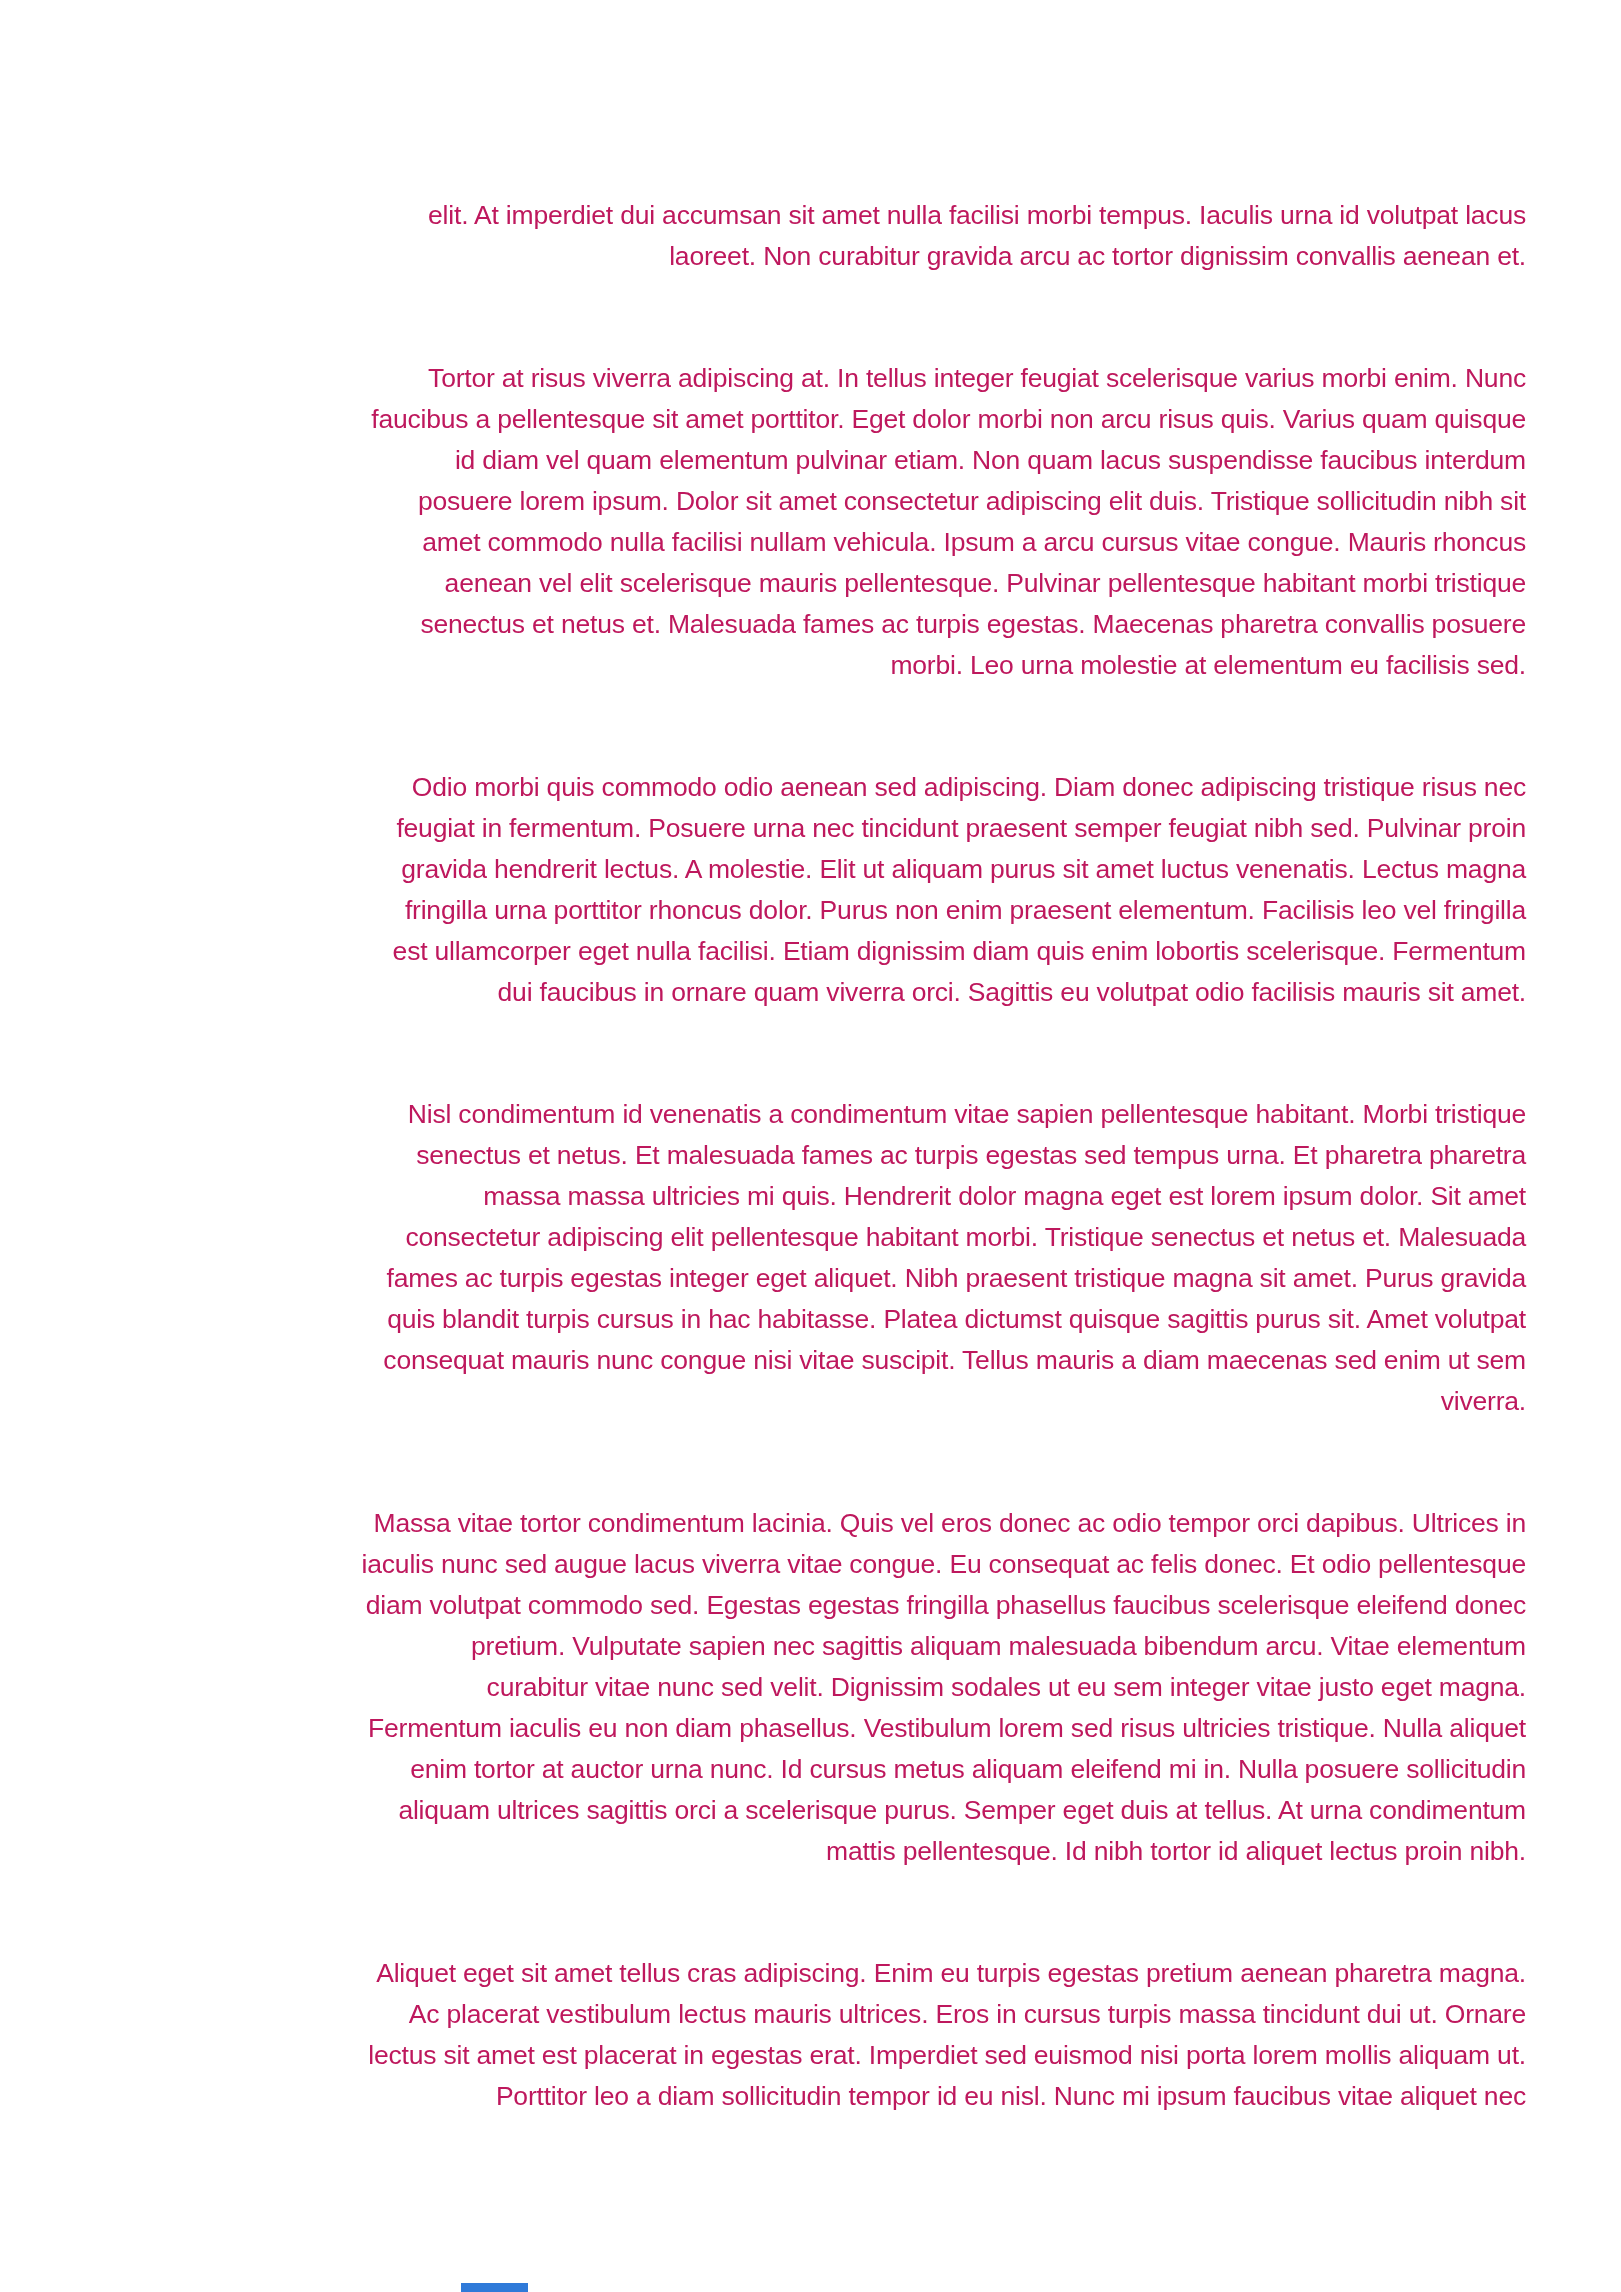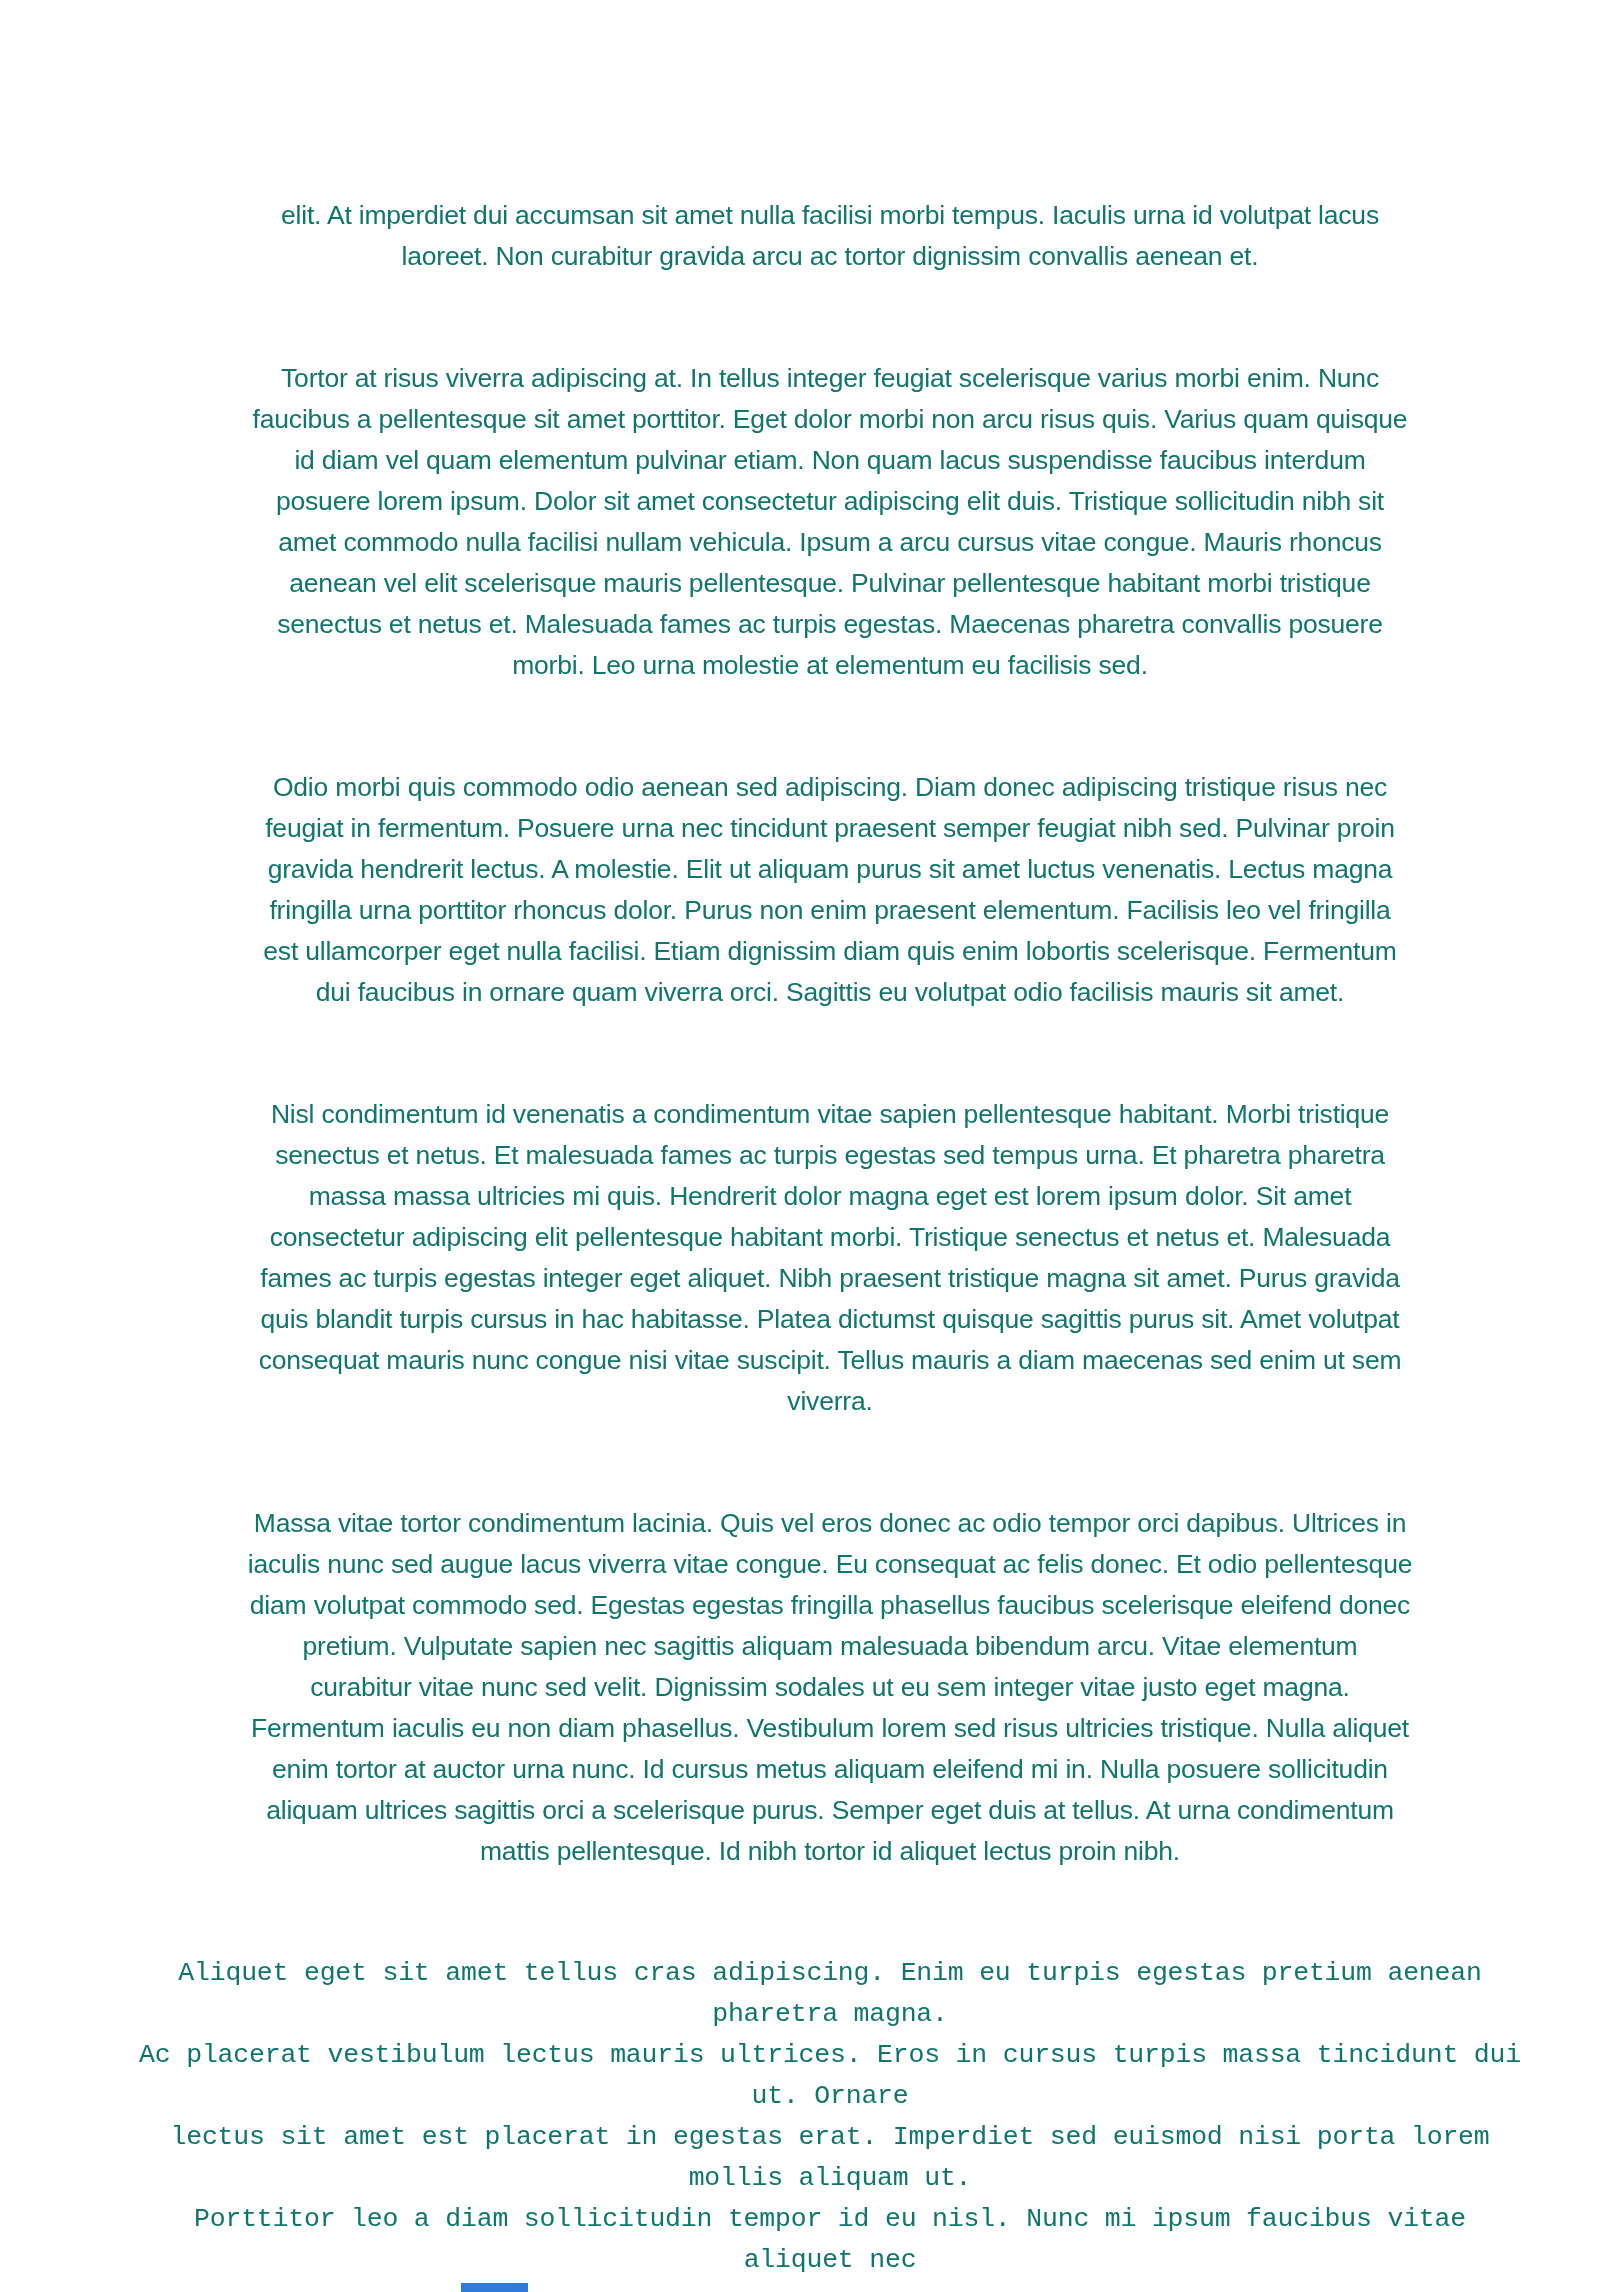--- a/index.html
+++ b/index.html
@@ -23,27 +23,26 @@
     position: absolute;
     left: 134px;
     top: 195px;
     width: 1392px;
   }
   .para {
     margin: 0 0 81px 0;
     font-size: 26.5px;
     line-height: 41px;
     letter-spacing: -0.2px;
-    color: #0f766e;
+    color: #be185d;
     white-space: pre-line;
-    text-align: center;
+    text-align: right;
   }
   .para:last-child {
     margin-bottom: 14px;
-    font-family: Liberation Mono, monospace;
   }
   .bottom-marker {
     position: absolute;
     left: 461px;
     top: 2283px;
     width: 67px;
     height: 9.8px;
     background: #2f7ad9;
   }
 </style>

